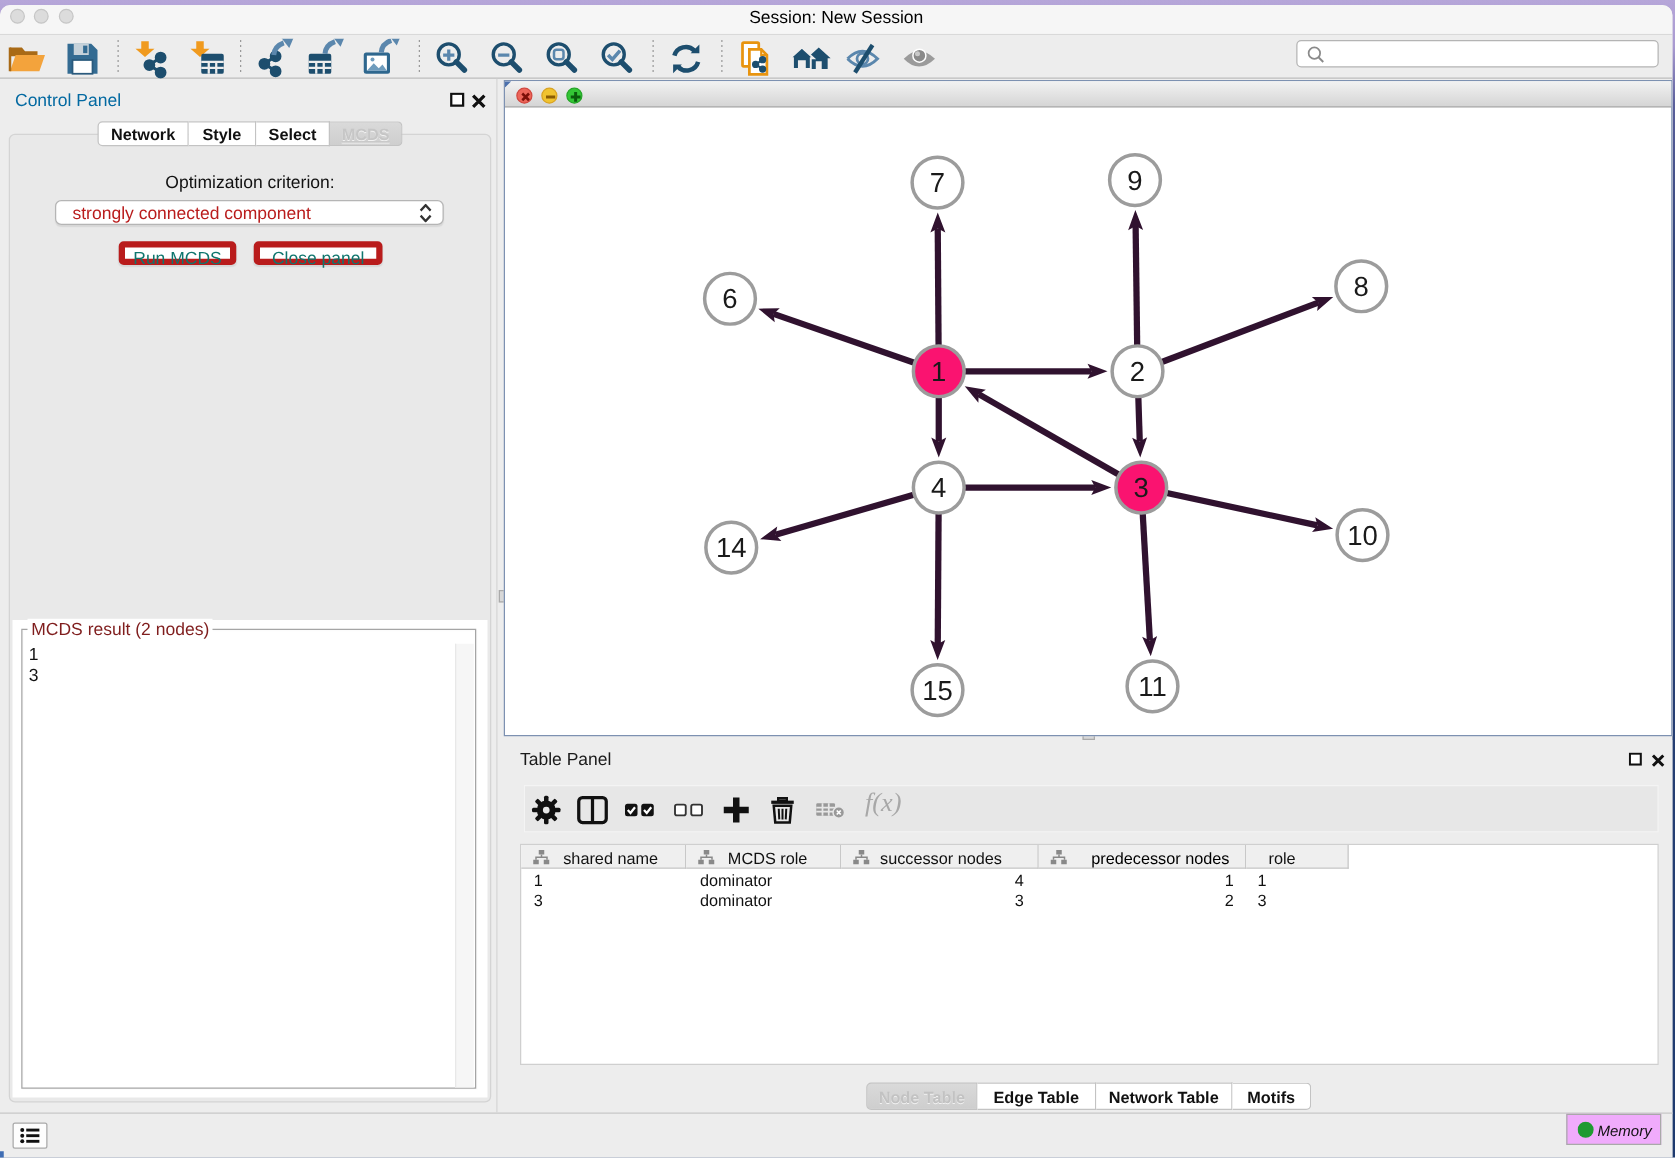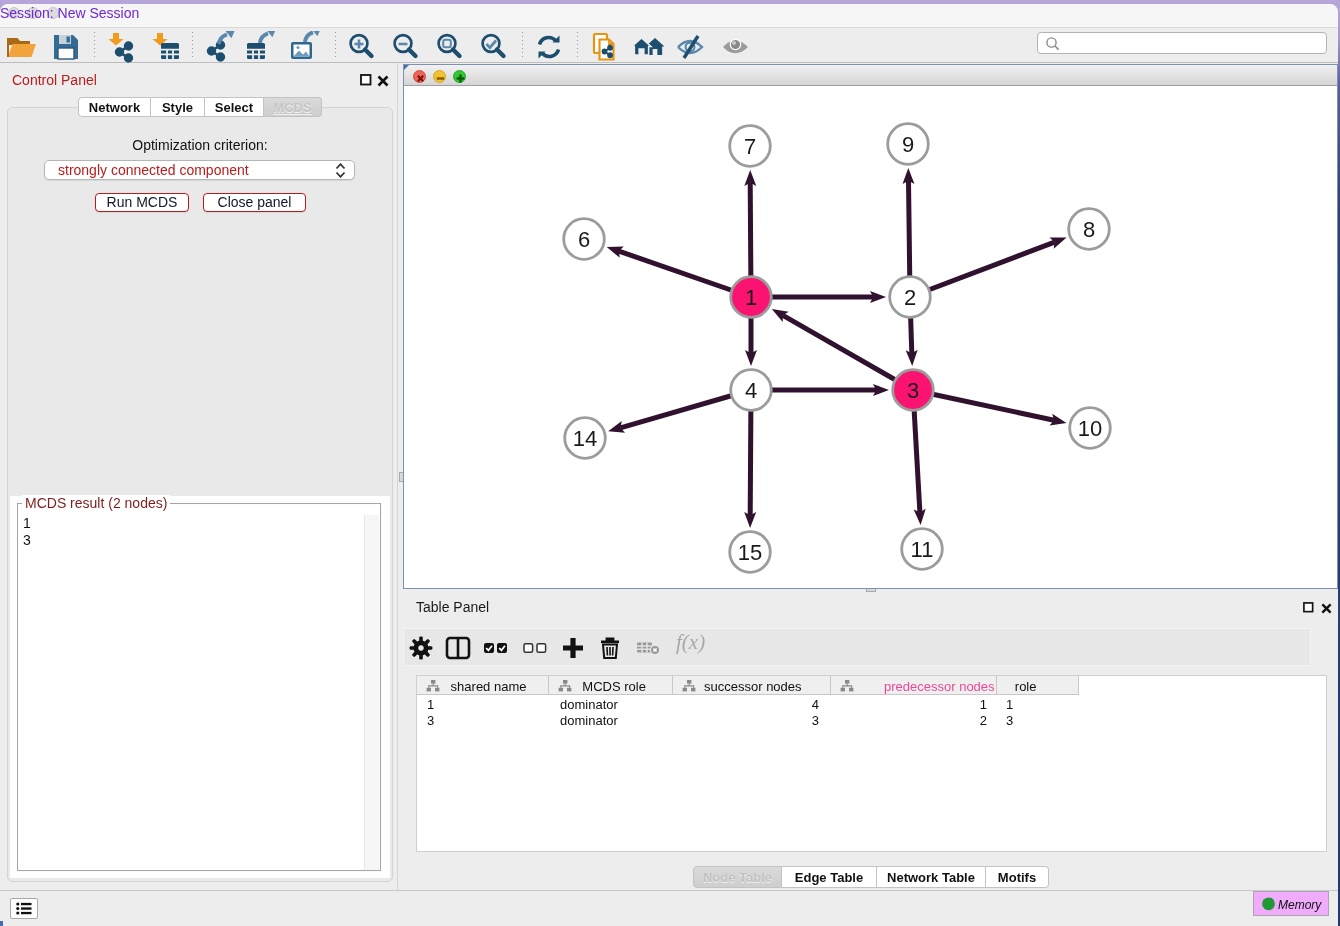--- a/index.html
+++ b/index.html
@@ -5,44 +5,44 @@
 html,body { width:1340px; height:926px; overflow:hidden; }
 body { font-family:"Liberation Sans", sans-serif;
   background:linear-gradient(180deg,#b6a6d9 0%,#a99ad0 4%,#5a5f9b 9%,#2e4277 22%,#1e3a6e 100%); }
 .abs { position:absolute; }
 #win { position:absolute; left:0; top:4px; width:1338px; height:922px;
   background:#ededed; border-radius:8px 8px 0 0; overflow:hidden; }
 #titlebar { position:absolute; left:0; top:0; width:100%; height:24px;
   background:#f6f6f6; border-bottom:1px solid #d9d9d9; border-radius:8px 8px 0 0; }
 .tl { position:absolute; top:3px; width:12px; height:12px; border-radius:50%;
   background:#dcdcdc; border:1px solid #c6c6c6; }
-#apptitle { position:absolute; top:1px; left:0; width:100%; 
-  font-size:14px; color:#6d28d9; }
+#apptitle { position:absolute; top:1px; left:0; width:100%; text-align:center;
+  font-size:14px; color:#000000; }
 #toolbar { position:absolute; left:0; top:24px; width:100%; height:35px;
   background:#ededed; border-bottom:1px solid #bdbdbd; }
 .tbi { position:absolute; top:3px; }
 .tbsep { position:absolute; top:4px; width:1px; height:26px;
   background-image:linear-gradient(#9a9a9a 33%, rgba(0,0,0,0) 0%);
   background-size:1px 4px; }
 #searchbox { position:absolute; left:1037px; top:4px; width:290px; height:22px;
   background:#fff; border:1px solid #b4b4b4; border-radius:4px; }
 
-#cp-title { position:absolute; left:12px; top:9px; font-size:14px; color:#b91c1c; }
+#cp-title { position:absolute; left:12px; top:9px; font-size:14px; color:#0369a1; }
 .hdrbtn { position:absolute; top:0; }
 .tabrow { position:absolute; height:20px; display:flex;border-radius:10px; }
 .tab { font-size:13px; font-weight:bold; color:#111; background:#fff;
   border:1px solid #c3c3c3; border-left:none; padding:2px 0 0 0; text-align:center; }
 .tab.first { border-left:1px solid #c3c3c3; border-radius:4px 0 0 4px; }
 .tab.last { border-radius:0 4px 4px 0;text-decoration:underline; }
 .tab.sel { background:linear-gradient(#dadada,#cecece); color:#c6c6c6;
   text-shadow:0 1px 0 #f2f2f2; }
 #mcdspane { position:absolute; left:7px; top:44px; width:386px; height:775px;
   background:#e9e9e9; border:1px solid #d4d4d4; border-radius:5px; }
-.ctlbtn { position:absolute; height:19px; background:#fff; border:1px solid #b91c1c;
-  border-radius:4px; font-size:14px; color:#0f172a; text-align:center; line-height:17px;
+.ctlbtn { position:absolute; height:19px; background:#fff; border:5px solid #b91c1c;
+  border-radius:4px; font-size:14px; color:#0f766e; text-align:center; line-height:17px;
   box-shadow:0 1px 1px rgba(0,0,0,0.08); }
 #grouppanel { position:absolute; left:10px; top:433px; width:380px; height:382px;
   background:#fff; }
 #groupbox { position:absolute; left:7px; top:7px; width:364px; height:368px;
   border:1px solid #a5a5a5; box-shadow:1px 1px 0 #fcfcfc, inset 1px 1px 0 #fcfcfc; }
 #grouplegend { position:absolute; left:12px; top:-1px; background:#fff;
   font-size:14px; color:#7f1d1d; padding:0 3px; }
 #resultarea { position:absolute; left:13px; top:19px; font-size:14px; color:#111;
   line-height:16.5px; }
 #res-scroll { position:absolute; left:354px; top:19px; width:15px; height:355px;
@@ -55,21 +55,21 @@
 #membtn { position:absolute; left:1253px; top:0; width:76px; height:25px;
   background:#f0abfc; border:1px solid #a9a9a9; font-size:12px; color:#111;font-style:italic; }
 
 #netwin { position:absolute; left:403px; top:60px; width:935px; height:525px;
   border:1px solid #7d91b1; background:#fff; }
 #nettitle { position:absolute; left:0; top:0; width:100%; height:21px;
   background:linear-gradient(#f2f2f2,#d5d5d5); border-bottom:1px solid #9f9f9f; }
 .mac { position:absolute; top:5px; width:13px; height:13px; border-radius:50%; }
 #tablepanel { position:absolute; left:403px; top:588px; width:935px; height:299px;
   background:#ededed; }
-#tp-toolbar { position:absolute; left:0; top:36px; width:908px; height:38px;
+#tp-toolbar { position:absolute; left:16px; top:36px; width:908px; height:38px;
   background:#e7e7e7; border:1px solid #f4f4f4; }
 #tbl { position:absolute; left:13px; top:83px; width:911px; height:177px;
   background:#fff; border:1px solid #cfcfcf; }
 .th { position:absolute; top:0; height:19px; background:#efefef;
   border-right:1px solid #c8c8c8; border-bottom:1px solid #c8c8c8;
   font-size:12px; color:#111; text-align:center; line-height:19px; }
 .td { position:absolute; font-size:13px; color:#111; height:15px; line-height:15px; }
 .btab { font-size:13px; font-weight:bold; color:#111; background:#fff;
   border:1px solid #c3c3c3; border-left:none; text-align:center;
   height:22px; line-height:21px; }
@@ -445,21 +445,21 @@
         <div class="th" style="left:414px;width:166px">
           <svg width="14" height="12" viewBox="0 0 14 12" style="position:absolute;left:9px;top:4px">
             <g fill="#898989">
               <rect x="5" y="0" width="4.4" height="3.6"></rect>
               <rect x="0.6" y="7.8" width="4.4" height="3.6"></rect>
               <rect x="9" y="7.8" width="4.4" height="3.6"></rect>
             </g>
             <path d="M7.2 3.6 v2.2 M2.8 7.8 v-2 h8.8 v2" fill="none" stroke="#898989" stroke-width="1.2"></path>
           </svg>
         </div>
-        <div style="position:absolute;left:467px;top:2.5px;font-size:13px;color:#ec4899">predecessor nodes</div>
+        <div style="position:absolute;left:456px;top:2.5px;font-size:13px;color:#000000">predecessor nodes</div>
         <div class="th" style="left:580px;width:82px"></div>
         <div style="position:absolute;left:597.8px;top:2.5px;font-size:13px;color:#111">role</div>
         <div class="td" style="left:10px;top:21px">1</div>
         <div class="td" style="left:143px;top:21px">dominator</div>
         <div class="td" style="left:256px;top:21px;width:146px;text-align:right">4</div>
         <div class="td" style="left:414px;top:21px;width:156px;text-align:right">1</div>
         <div class="td" style="left:589px;top:21px">1</div>
         <div class="td" style="left:10px;top:37px">3</div>
         <div class="td" style="left:143px;top:37px">dominator</div>
         <div class="td" style="left:256px;top:37px;width:146px;text-align:right">3</div>

